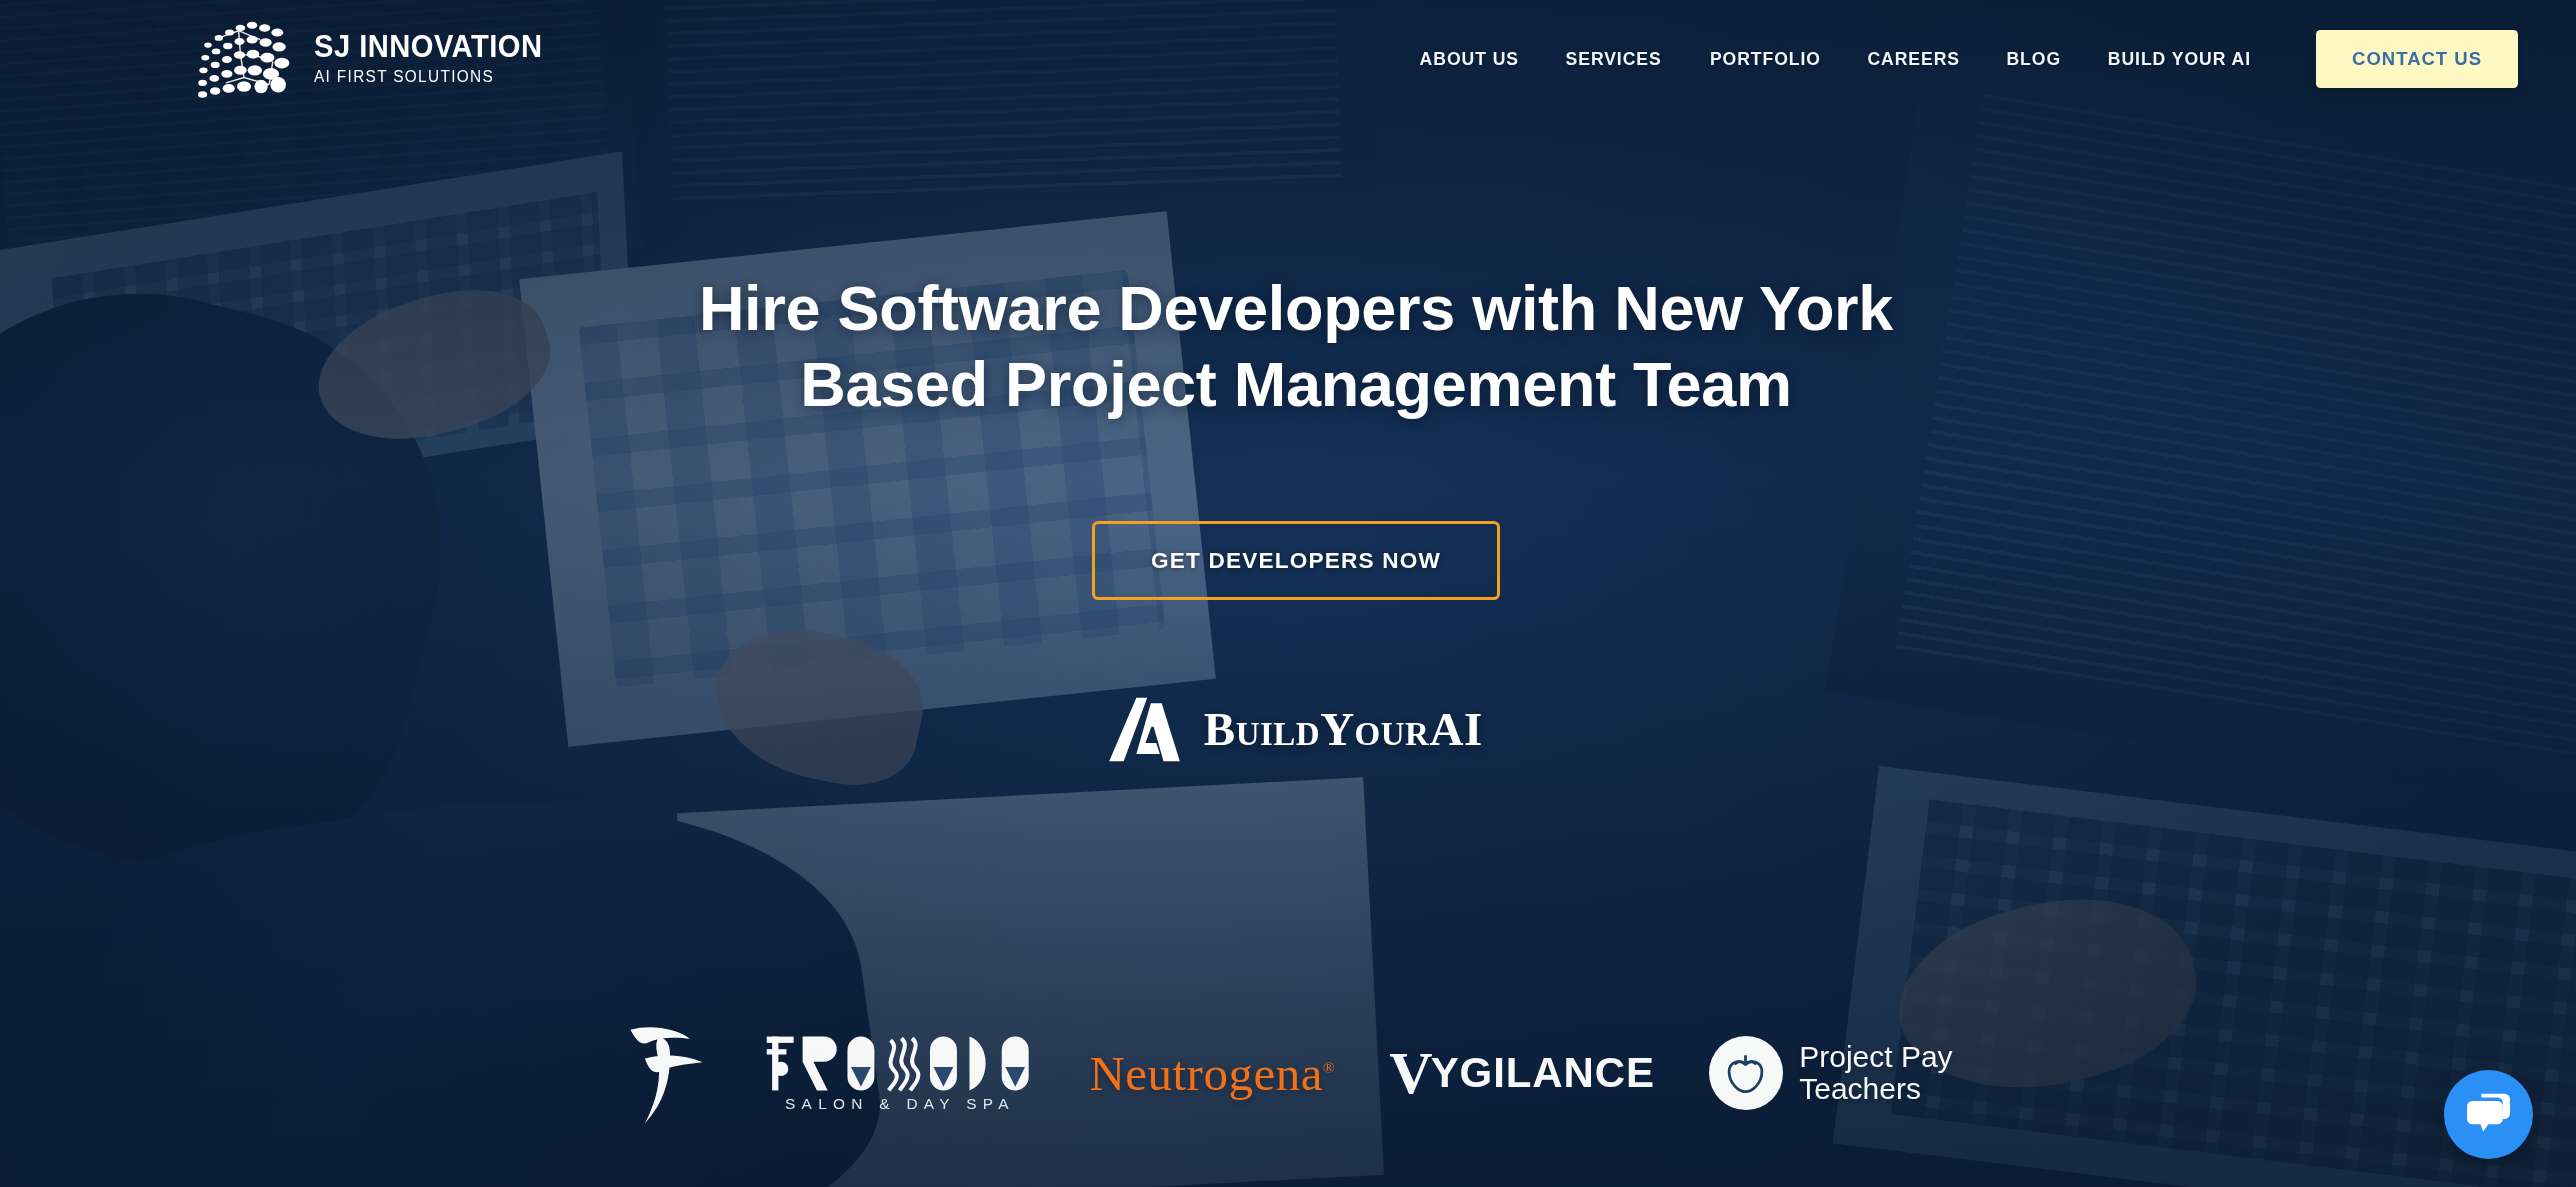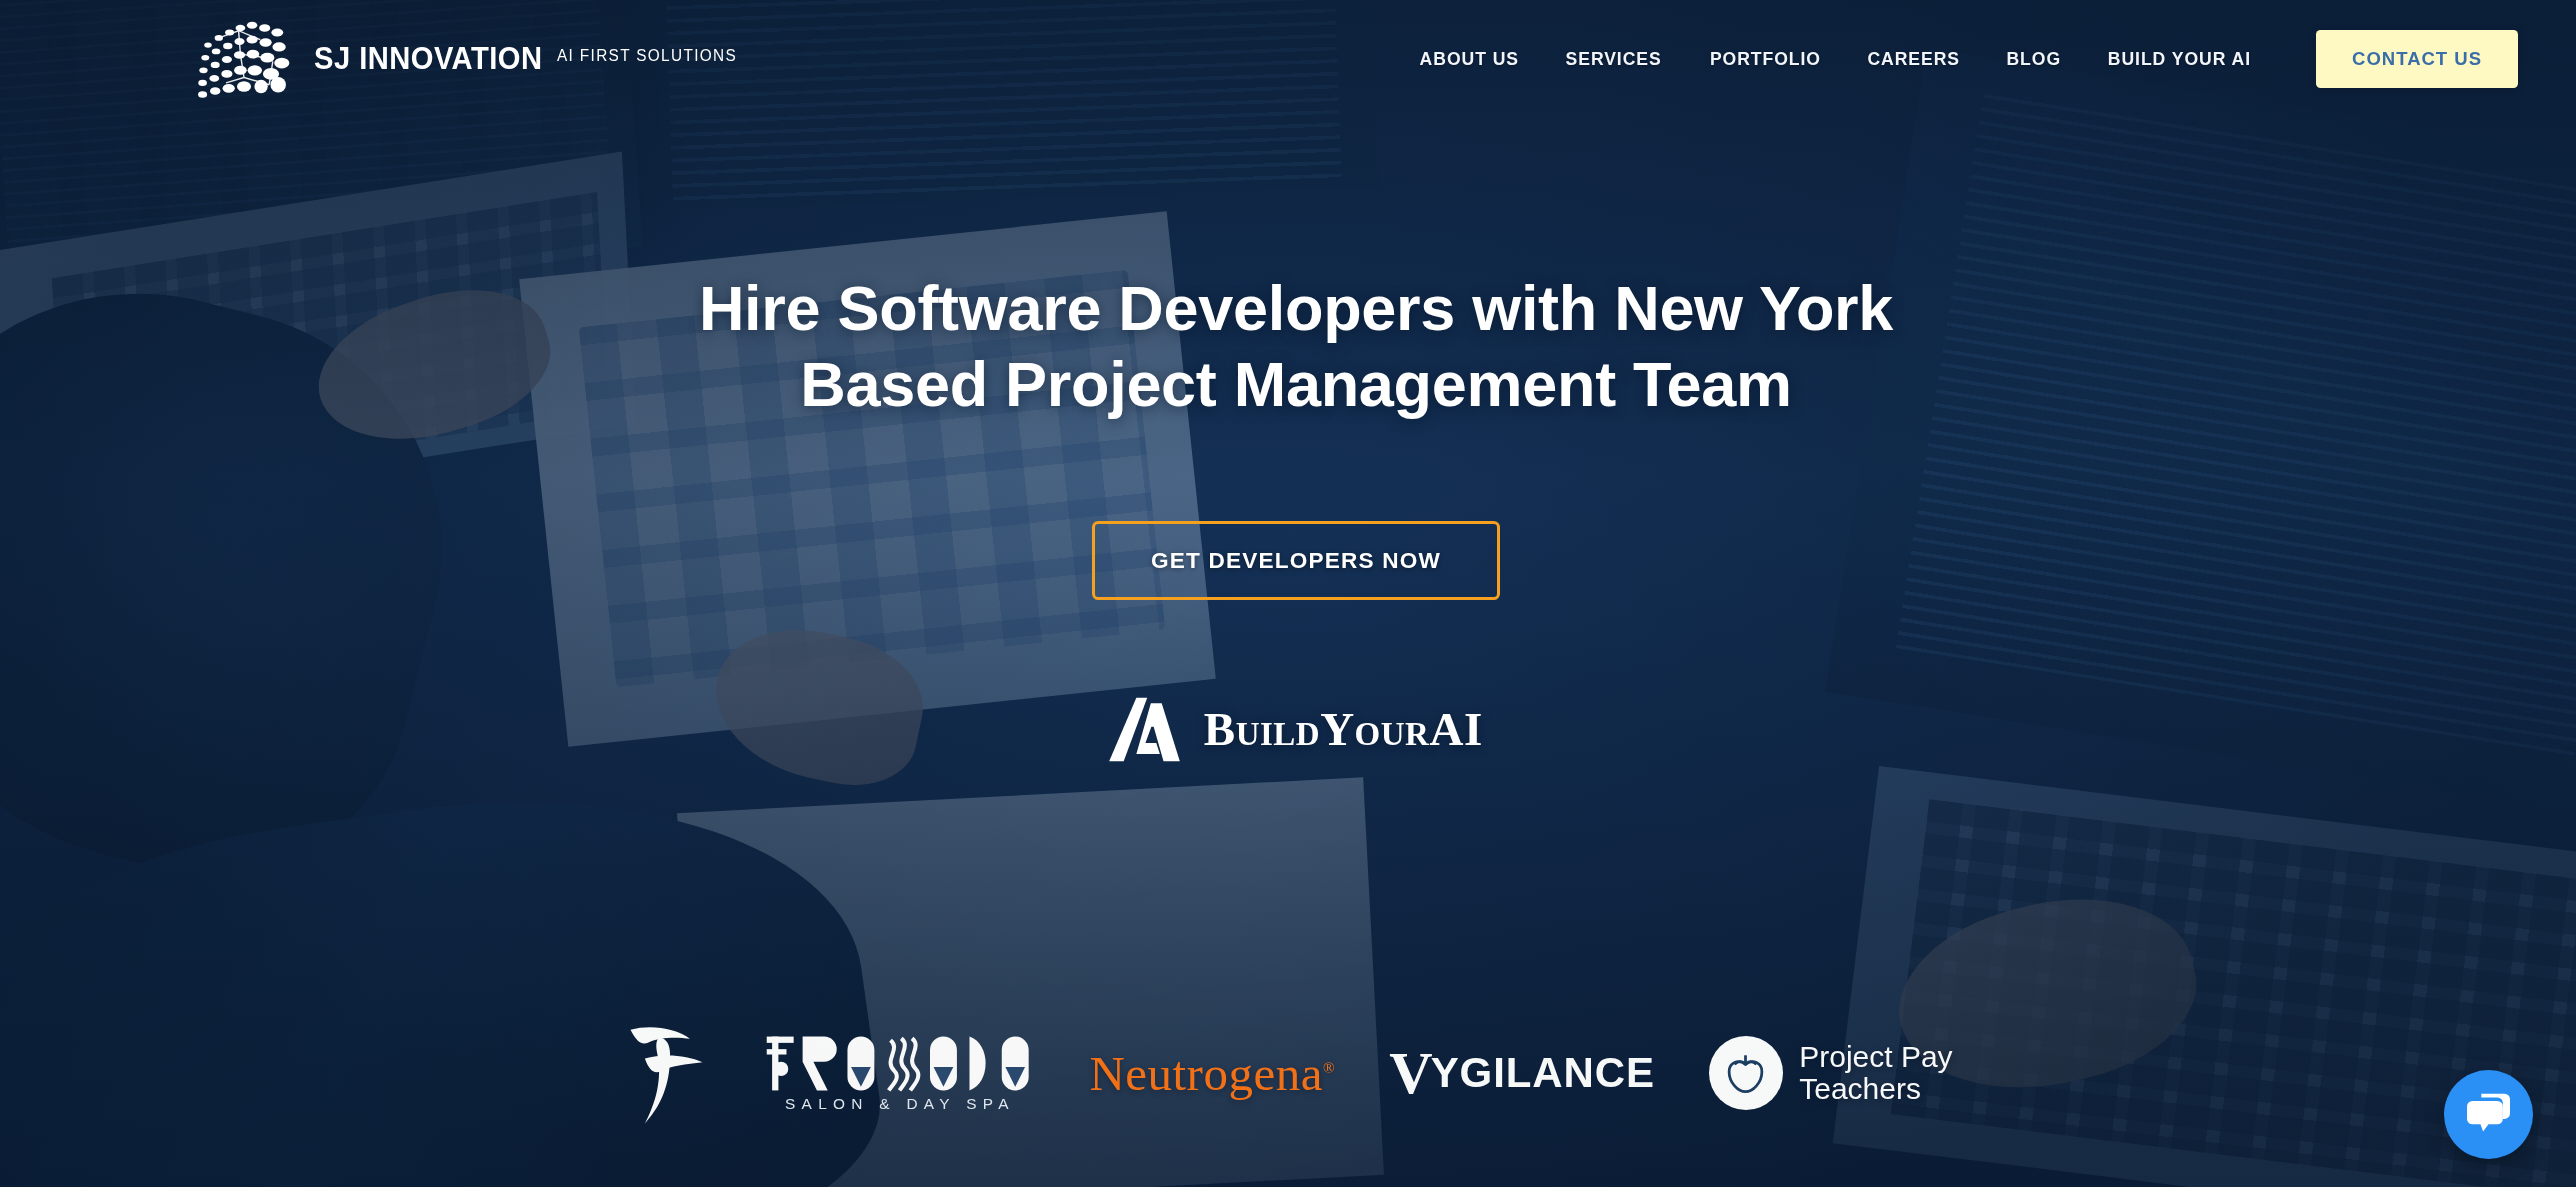--- a/index.html
+++ b/index.html
@@ -162,21 +162,21 @@
 
   
   .header {
     position:absolute; top:0; left:0; right:0; height:118px;
     display:flex; align-items:center;
     padding:0 58px 0 190px;
     z-index:20;
   }
   .brand { display:flex; align-items:center; gap:16.3px; }
   .brand-mark { width:108px; height:83px; flex:0 0 auto; }
-  .brand-text { display:flex; flex-direction:row; justify-content:flex-start; }
+  .brand-text { display:flex; flex-direction:column; justify-content:flex-start; }
   .brand-name {
     color:#ffffff; font-size:31px; font-weight:700;
     letter-spacing:0.5px; line-height:1.05;
     font-family:"Liberation Sans", sans-serif;
     transform:scaleX(.94); transform-origin:left center;
   }
   .brand-tag {
     color:#ffffff; font-size:16px; font-weight:400;
     letter-spacing:1.4px; line-height:1.3; margin-top:3.6px;
     transform:scaleX(.96); transform-origin:left center;

